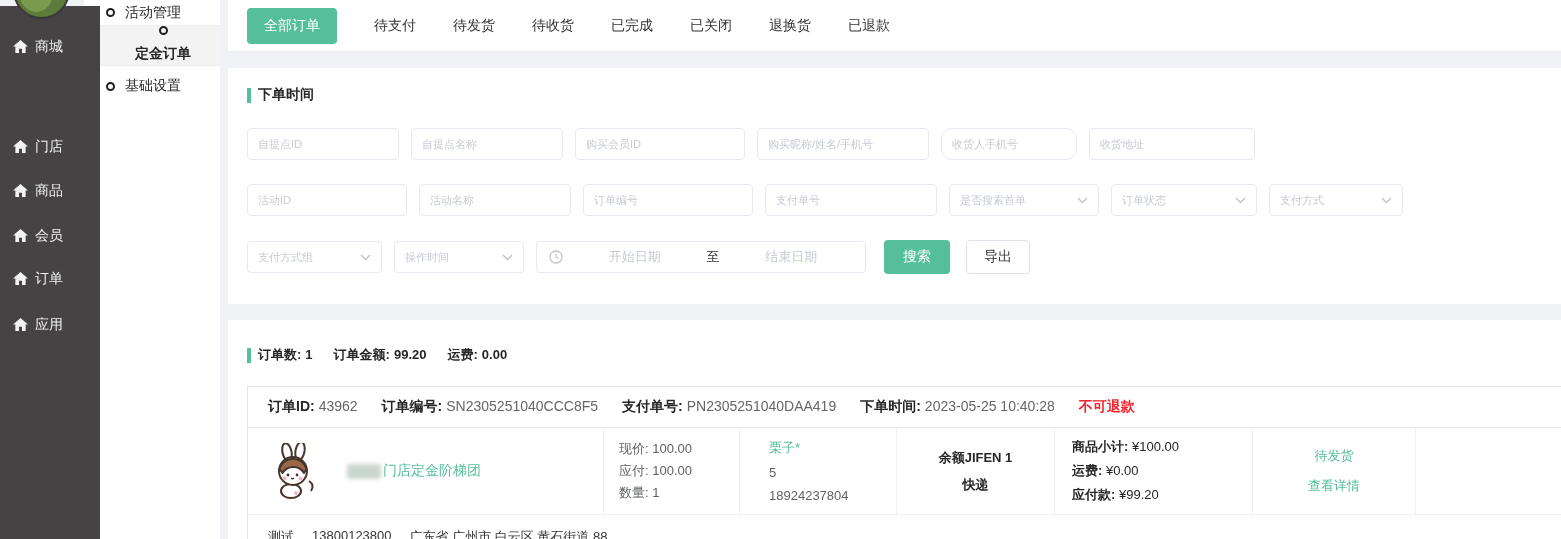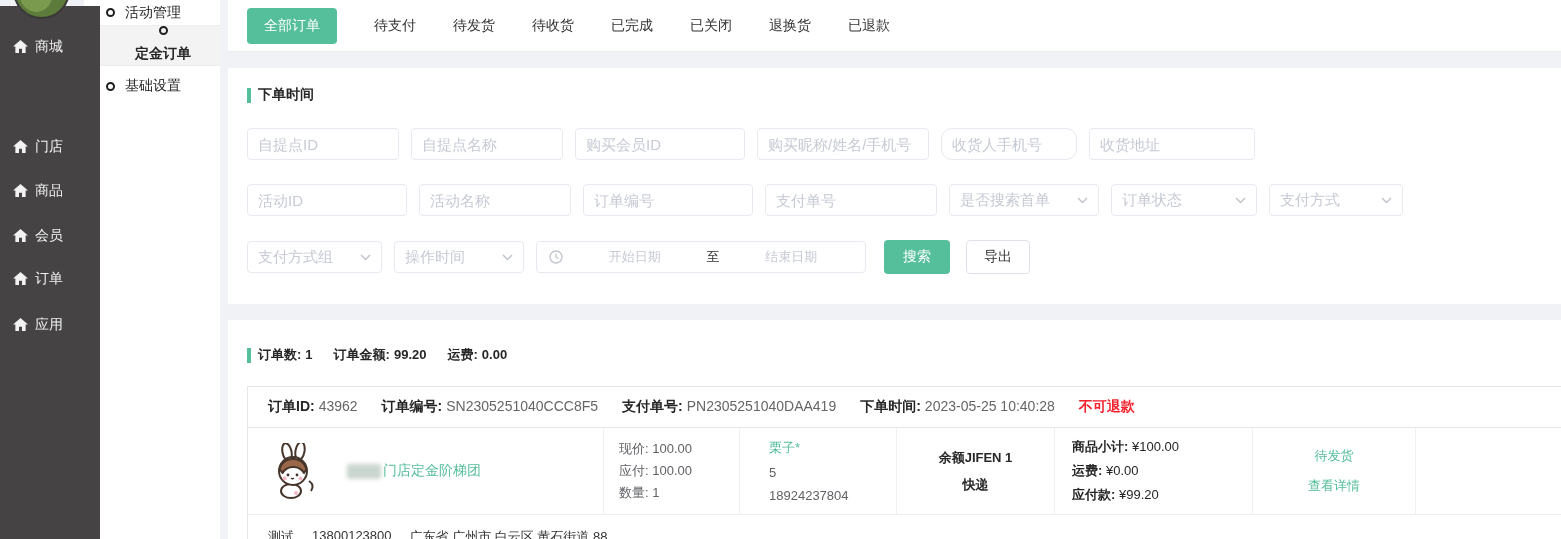--- a/index.html
+++ b/index.html
@@ -25,21 +25,21 @@
   .main { position:absolute; left:228px; top:0; width:1333px; }
   .tabs-card { background:#fff; height:52px; display:flex; align-items:center; padding-left:19px; border-bottom:1px solid #ededed; }
   .tab-active { background:var(--accent); color:#fff; border:none; border-radius:4px; height:36px; padding:0 17px;
     font-size:14px; font-family:inherit; cursor:pointer; }
   .tab { margin-left:37px; color:#333; cursor:pointer; }
   .filter-card { margin-top:16px; background:#fff; padding:18px 19px 30px; }
   .section-title { display:flex; align-items:center; gap:7px; font-weight:bold; font-size:14px; color:#262626; }
   .green-bar { width:4px; height:15px; background:var(--accent); }
   .frow { display:flex; gap:12px; margin-top:24px; align-items:center; }
   .f-input, .f-select { height:32px; border:1px solid #e6e9f0; border-radius:4px; background:#fff;
-    font-size:15px; padding:0 10px; color:#333; font-family:inherit; width:160px; }
+    font-size:11px; padding:0 10px; color:#333; font-family:inherit; width:160px; }
   .f-input::placeholder { color:#c6cad4; }
   .f-select { display:flex; align-items:center; justify-content:space-between; color:#c6cad4; cursor:pointer; }
   .f-select .chev { color:#c0c4cc; }
   .date-range { height:32px; width:330px; border:1px solid #e6e9f0; border-radius:4px; background:#fff;
     display:flex; align-items:center; padding:0 12px; gap:10px; }
   .date-ph { color:#c6cad4; font-size:13px; flex:1; text-align:center; }
   .date-sep { color:#333; font-size:13px; }
   .btn-search { height:34px; padding:0 19px; background:var(--accent); color:#fff; border:none; border-radius:4px;
     font-size:14px; cursor:pointer; margin-left:6px; font-family:inherit; }
   .btn-export { height:34px; padding:0 17px; background:#fff; color:#333; border:1px solid #dfe2e8; border-radius:4px;

